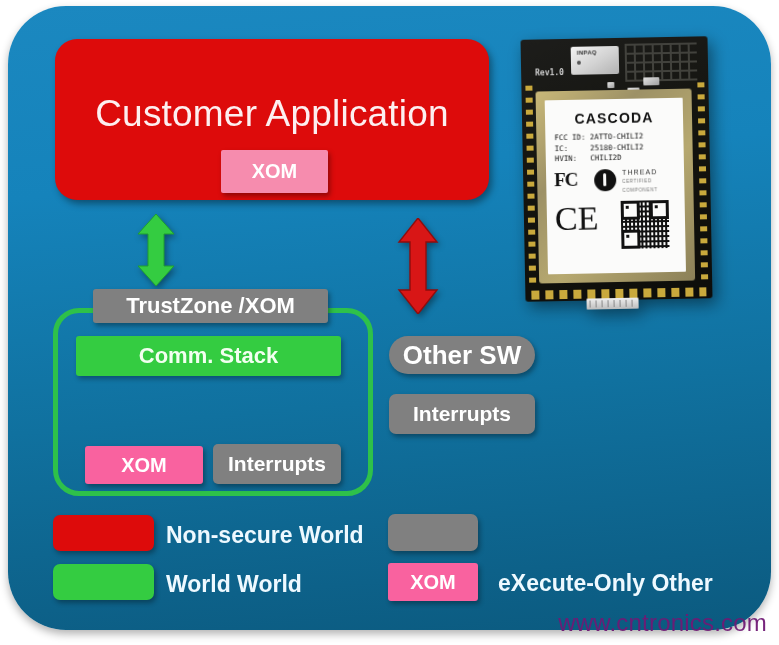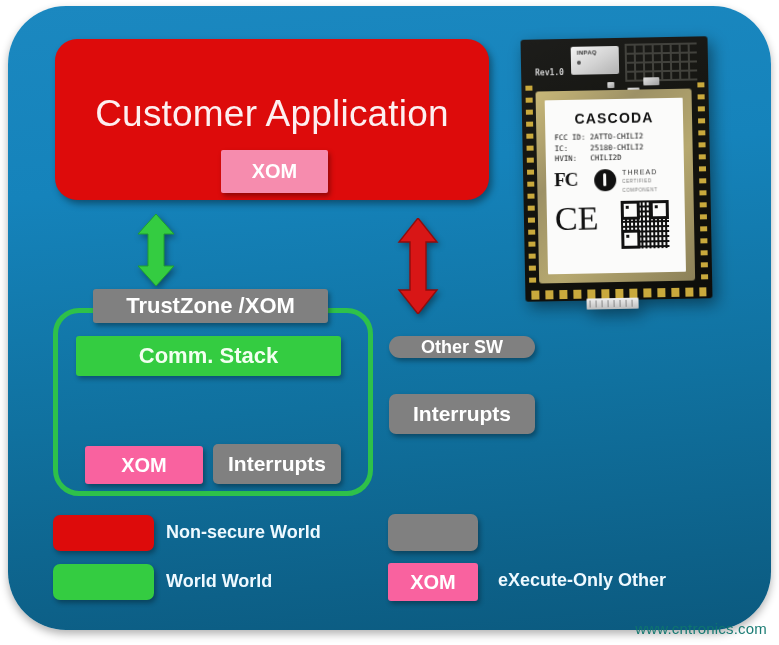--- a/index.html
+++ b/index.html
@@ -138,33 +138,33 @@
     font-size: 20px;
     border-radius: 3px;
   }
   #interrupts-secure {
     left: 205px; top: 438px;
     width: 128px; height: 40px;
     font-size: 21px;
   }
 
   
-  #other-sw    { left: 381px; top: 330px; width: 146px; height: 22px; font-size: 18px; border-radius: 19px; }
+  #other-sw    { left: 381px; top: 330px; width: 146px; height: 38px; font-size: 26px; border-radius: 19px; }
   #interrupts-ns { left: 381px; top: 388px; width: 146px; height: 40px; font-size: 21px; border-radius: 7px; }
 
   
   .legend-swatch {
     position: absolute;
     border-radius: 7px;
     box-shadow: 2px 3px 5px rgba(0,0,0,0.32);
   }
   .legend-label {
     position: absolute;
     color: #eef9ff;
-    font-size: 18px;
+    font-size: 23px;
     font-weight: bold;
     white-space: nowrap;
   }
   #sw-red   { left: 45px; top: 509px; width: 101px; height: 36px; background: #dd0b0b; }
   #sw-green { left: 45px; top: 558px; width: 101px; height: 36px; background: #34cc41; }
   #lb-red   { left: 158px; top: 516px; }
   #lb-green { left: 158px; top: 565px; }
 
   #sw-gray  { left: 380px; top: 508px; width: 90px; height: 37px; background: #808080; }
   #sw-pink  { left: 380px; top: 557px; width: 90px; height: 38px; background: #f9629f;
@@ -360,22 +360,22 @@
     height: 9px;
     background: repeating-linear-gradient(to right,
       #c9a93c 0 8px, transparent 8px 14px);
   }
 
   
   #watermark {
     position: absolute;
     right: 12px;
     bottom: 8px;
-    font-size: 15px;
-    color: #0f766e;
+    font-size: 24px;
+    color: #701a75;
     font-family: "Liberation Sans", sans-serif;
     letter-spacing: 0.2px;
     opacity: 0.95;
   }
 </style>
 </head>
 <body>
 
 <div id="stage">
 

